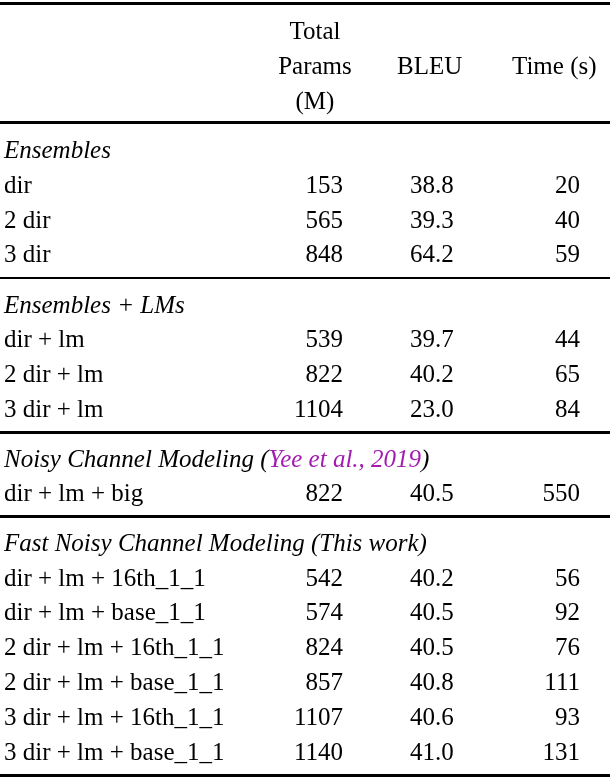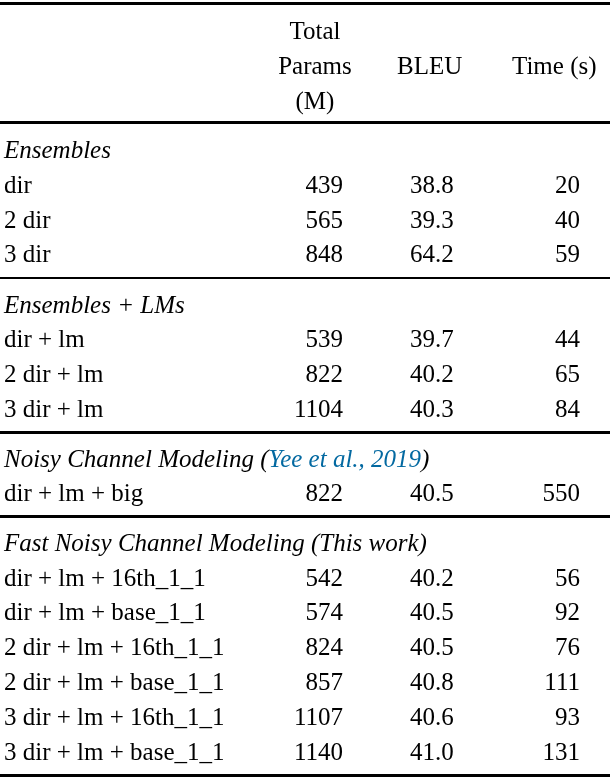--- a/index.html
+++ b/index.html
@@ -43,21 +43,21 @@
       line-height: 1;
     }
     .section {
       position: absolute;
       left: 4px;
       font-style: italic;
       white-space: nowrap;
       line-height: 1;
     }
     .cite {
-      color: #0369a1;
+      color: #a21caf;
       margin-top: 36px;
     }
   </style>
 </head>
 <body>
 
 <div>
 
   <div class="rule thick" style="top:2px;"></div>
 
@@ -66,21 +66,21 @@
   <div class="hdr" style="left:272px; width:86px; top:88px;">(M)</div>
   <div class="hdr" style="left:397px; top:53px;">BLEU</div>
   <div class="hdr" style="left:512px; top:53px;">Time (s)</div>
 
   <div class="rule thick" style="top:121px;"></div>
 
   <div class="section" style="top:137px;">Ensembles</div>
 
   <div>
     <span class="cell label" style="top:172px;">dir</span>
-    <span class="cell params" style="top:172px;">439</span>
+    <span class="cell params" style="top:172px;">153</span>
     <span class="cell bleu" style="top:172px;">38.8</span>
     <span class="cell time" style="top:172px;">20</span>
   </div>
   <div>
     <span class="cell label" style="top:207px;">2 dir</span>
     <span class="cell params" style="top:207px;">565</span>
     <span class="cell bleu" style="top:207px;">39.3</span>
     <span class="cell time" style="top:207px;">40</span>
   </div>
   <div>
@@ -102,21 +102,21 @@
   </div>
   <div>
     <span class="cell label" style="top:361px;">2 dir + lm</span>
     <span class="cell params" style="top:361px;">822</span>
     <span class="cell bleu" style="top:361px;">40.2</span>
     <span class="cell time" style="top:361px;">65</span>
   </div>
   <div>
     <span class="cell label" style="top:396px;">3 dir + lm</span>
     <span class="cell params" style="top:396px;">1104</span>
-    <span class="cell bleu" style="top:396px;">40.3</span>
+    <span class="cell bleu" style="top:396px;">23.0</span>
     <span class="cell time" style="top:396px;">84</span>
   </div>
 
   <div class="rule mid" style="top:431px;"></div>
 
   <div class="section" style="top:446px;">
     <span>Noisy Channel Modeling</span><span> (</span><span class="cite">Yee et al., 2019</span><span>)</span>
   </div>
 
   <div>

